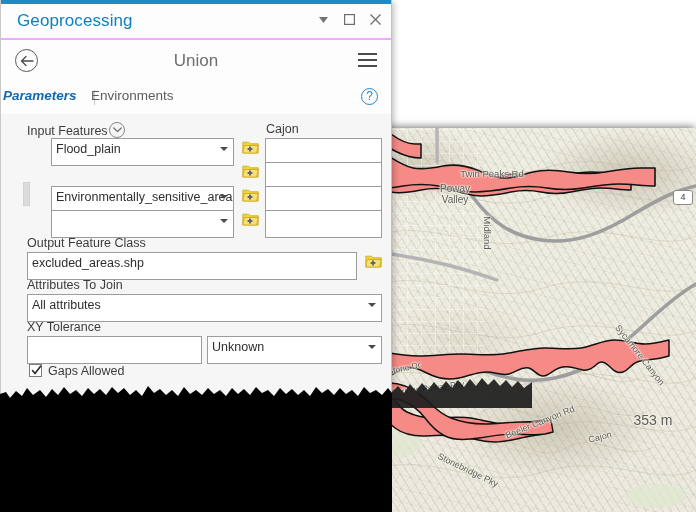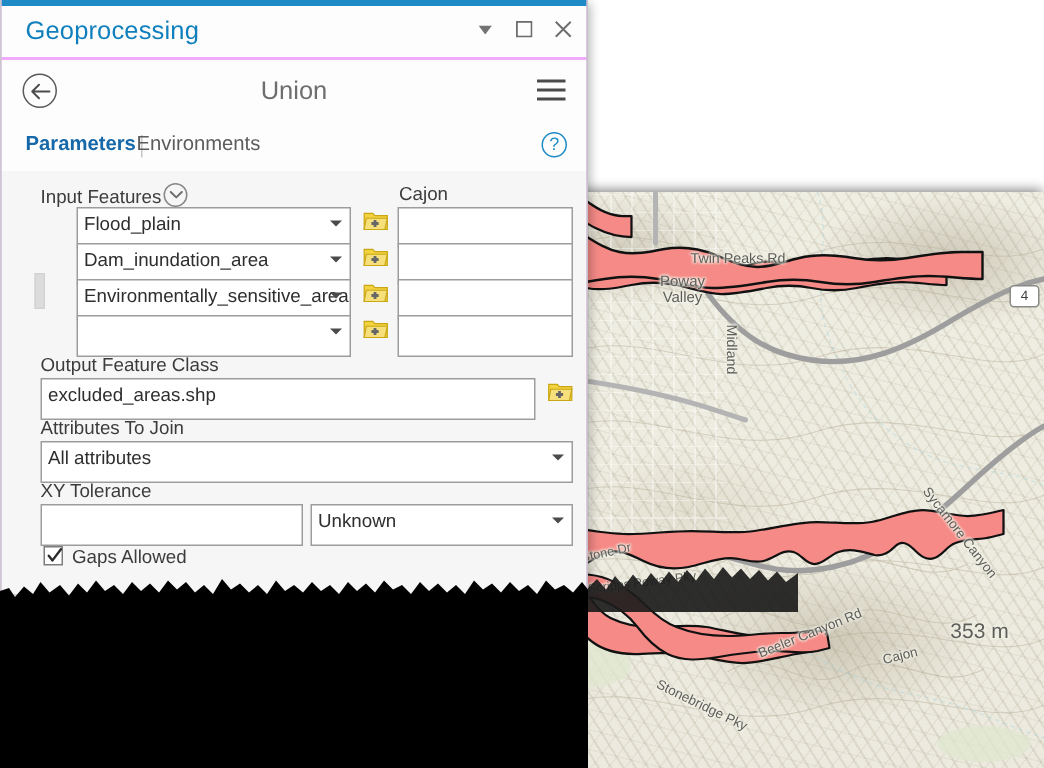--- a/index.html
+++ b/index.html
@@ -97,21 +97,21 @@
     font-size:17px;color:#6e6e6e;font-weight:400;
   }
   .hamburger{position:absolute;right:14px;top:13px;width:19px;cursor:pointer;}
   .hamburger i{display:block;height:2px;background:#4b4b4b;margin-bottom:4px;}
   .hamburger i:last-child{margin-bottom:0;}
 
   .tabrow{position:absolute;left:0;top:82px;width:100%;height:32px;background:#fdfdfd;}
   .tab{
     position:absolute;top:6px;font-size:13.5px;cursor:pointer;
   }
-  .tab.active{left:16px;color:#1668a8;font-weight:bold;border-bottom:2px solid #1668a8;padding-bottom:19px;}
+  .tab.active{left:2px;color:#1668a8;font-weight:bold;border-bottom:2px solid #1668a8;padding-bottom:19px;font-style:italic;}
   .tab-sep{position:absolute;left:93px;top:8px;width:1px;height:15px;background:#c6c6c6;}
   .tab.inactive{left:90px;color:#5c5c5c;}
   .help-icon{
     position:absolute;right:13px;top:6px;width:17px;height:17px;border-radius:50%;
     border:1.3px solid #1e8ac6;color:#1e8ac6;font-size:12px;line-height:15px;
     text-align:center;box-sizing:border-box;cursor:pointer;
   }
 
   .body-area{position:absolute;left:0;top:114px;width:100%;bottom:0;background:#f6f6f6;}
 
@@ -365,24 +365,20 @@
       <svg width="17" height="15" viewBox="0 0 17 15">
         <path d="M0.8,2.2 L6.5,2.2 L8,3.8 L16.2,3.8 L16.2,13 L0.8,13 Z" fill="#f2d23e" stroke="#c9a714" stroke-width="0.8"></path>
         <path d="M2.2,5.5 L16.2,5.5 L14.6,13 L0.8,13 Z" fill="#f7e07c" stroke="#c9a714" stroke-width="0.8"></path>
         <path d="M8,6.6 L8,11.4 M5.6,9 L10.4,9" stroke="#666" stroke-width="1.9"></path>
       </svg>
     </div>
     <div class="fld" style="left:264px;top:24px;width:117px;">
       <span></span>
     </div>
 
-    <div class="fld combo" style="left:50px;top:48px;width:183px;">
-      <span>Dam_inundation_area</span>
-      <i class="caret"></i>
-    </div>
     <div class="browse" style="left:241px;top:50px;">
       <svg width="17" height="15" viewBox="0 0 17 15">
         <path d="M0.8,2.2 L6.5,2.2 L8,3.8 L16.2,3.8 L16.2,13 L0.8,13 Z" fill="#f2d23e" stroke="#c9a714" stroke-width="0.8"></path>
         <path d="M2.2,5.5 L16.2,5.5 L14.6,13 L0.8,13 Z" fill="#f7e07c" stroke="#c9a714" stroke-width="0.8"></path>
         <path d="M8,6.6 L8,11.4 M5.6,9 L10.4,9" stroke="#666" stroke-width="1.9"></path>
       </svg>
     </div>
     <div class="fld" style="left:264px;top:48px;width:117px;">
       <span></span>
     </div>

